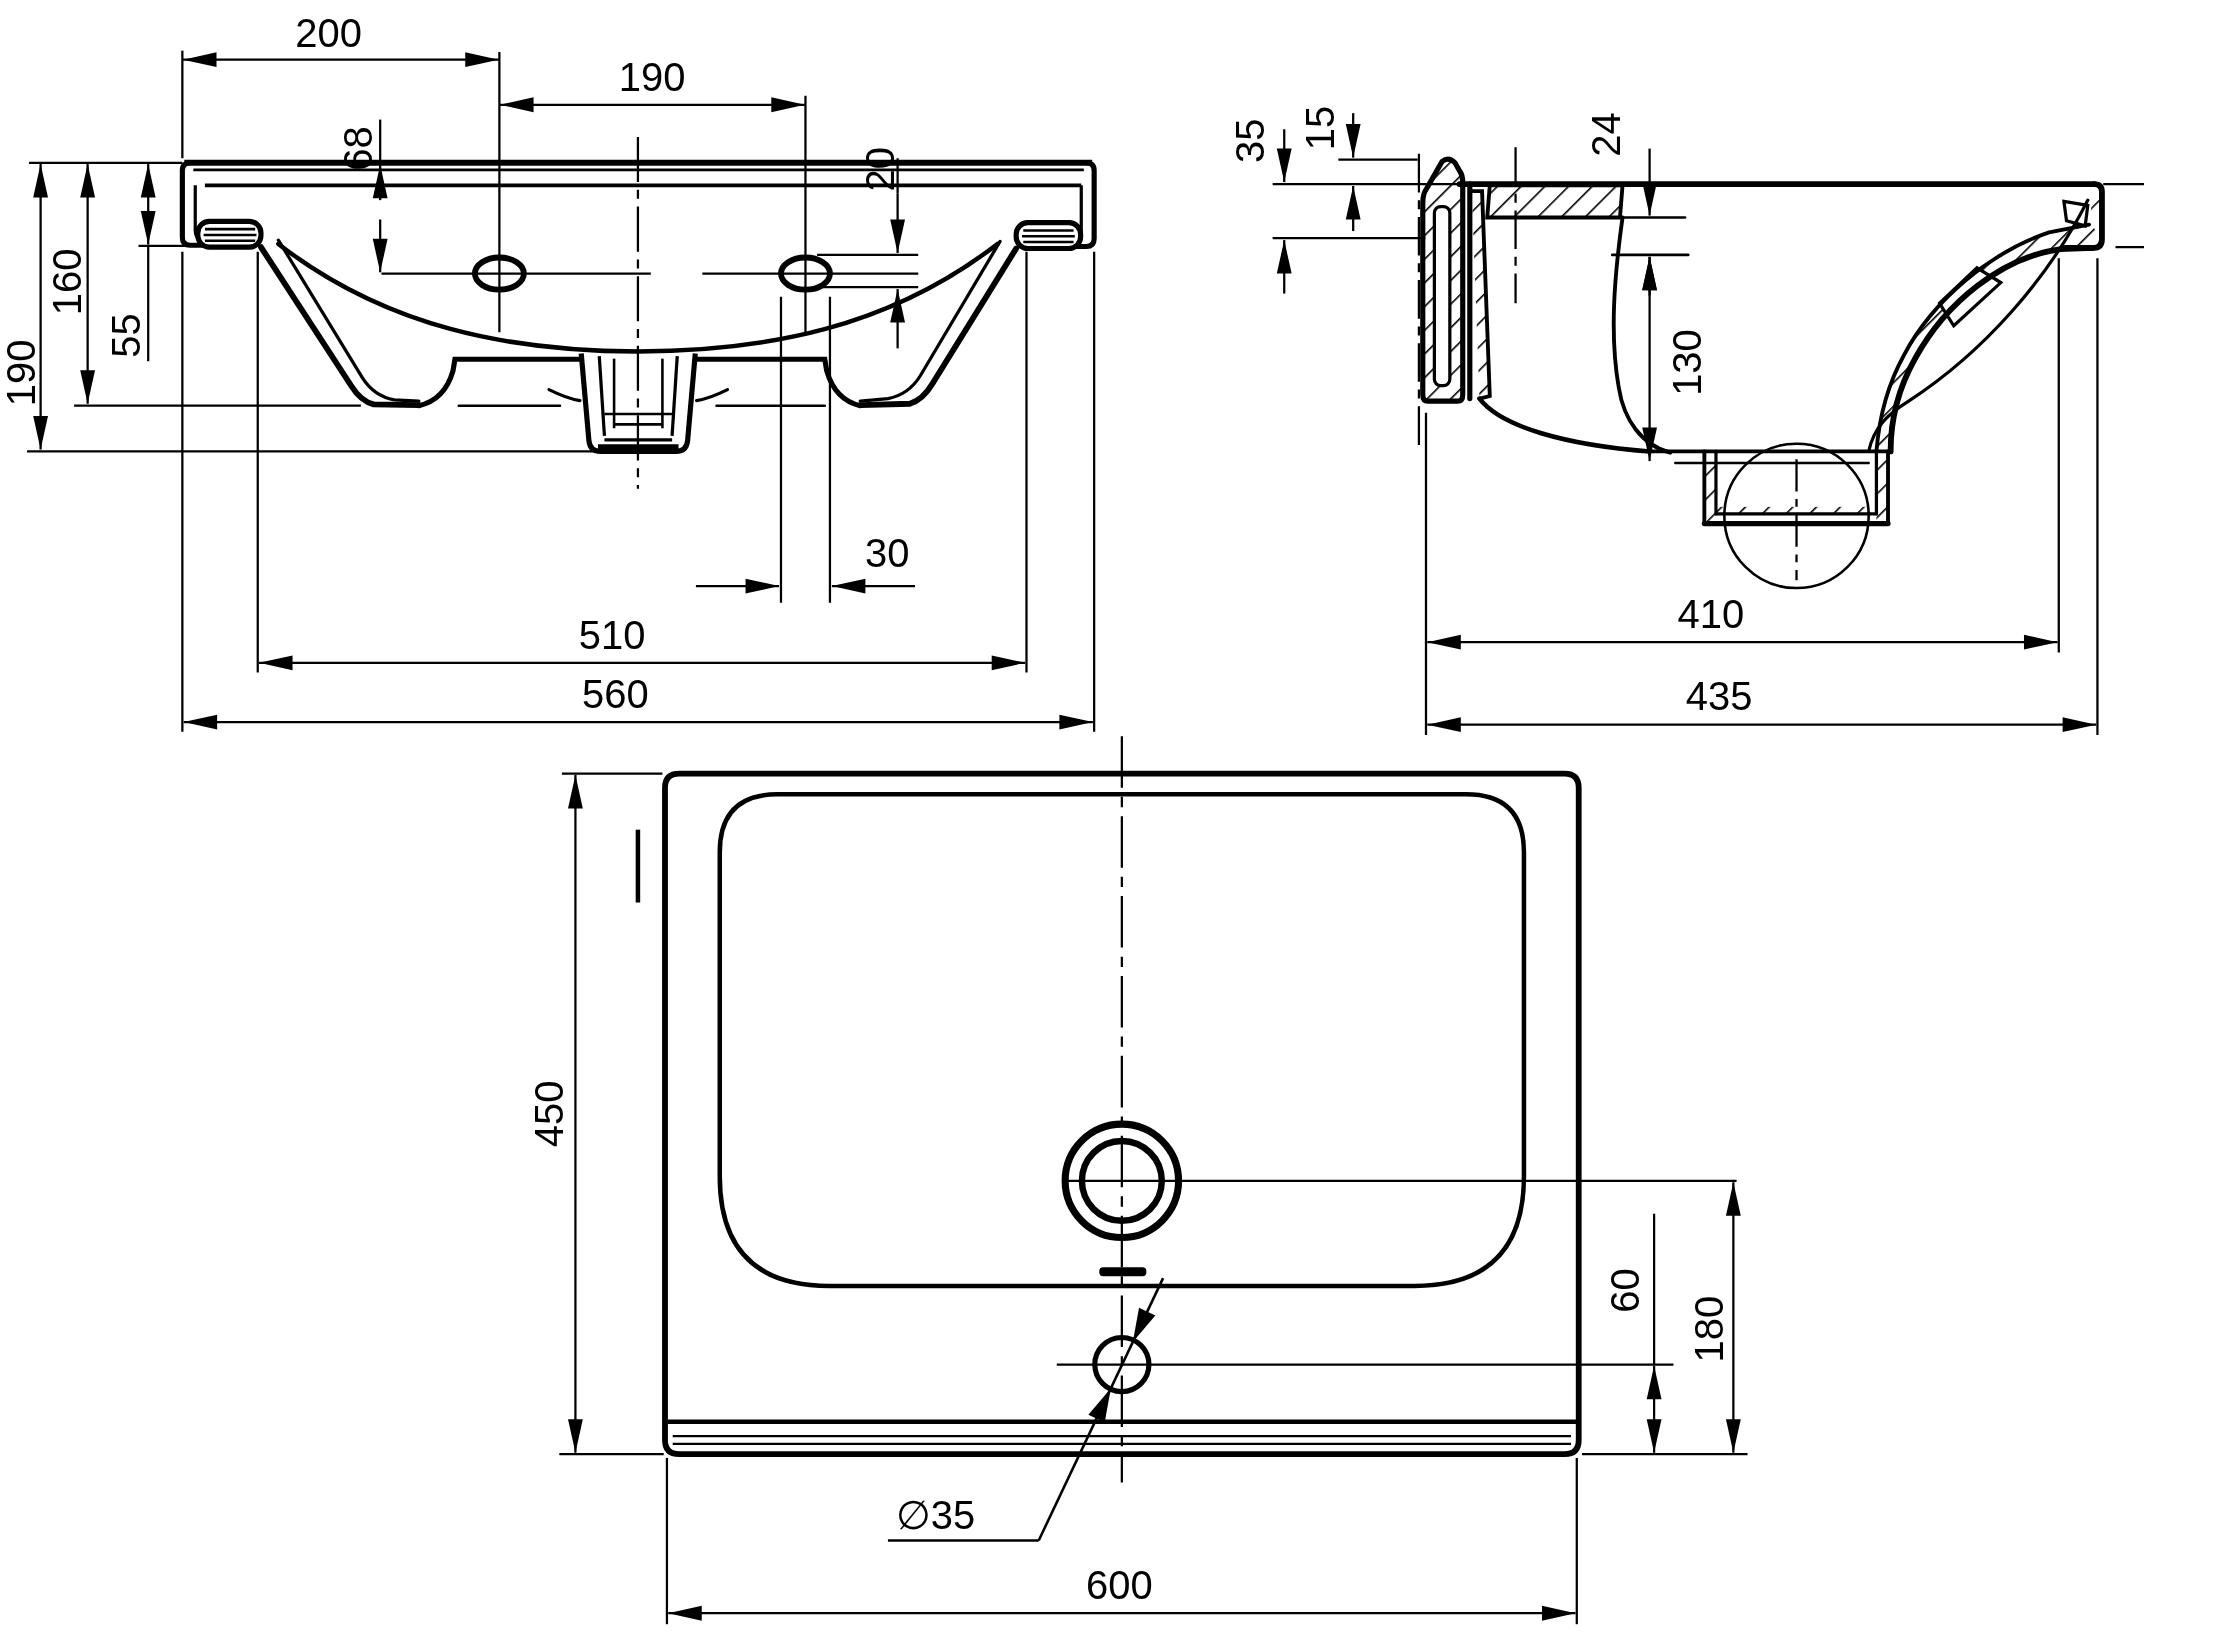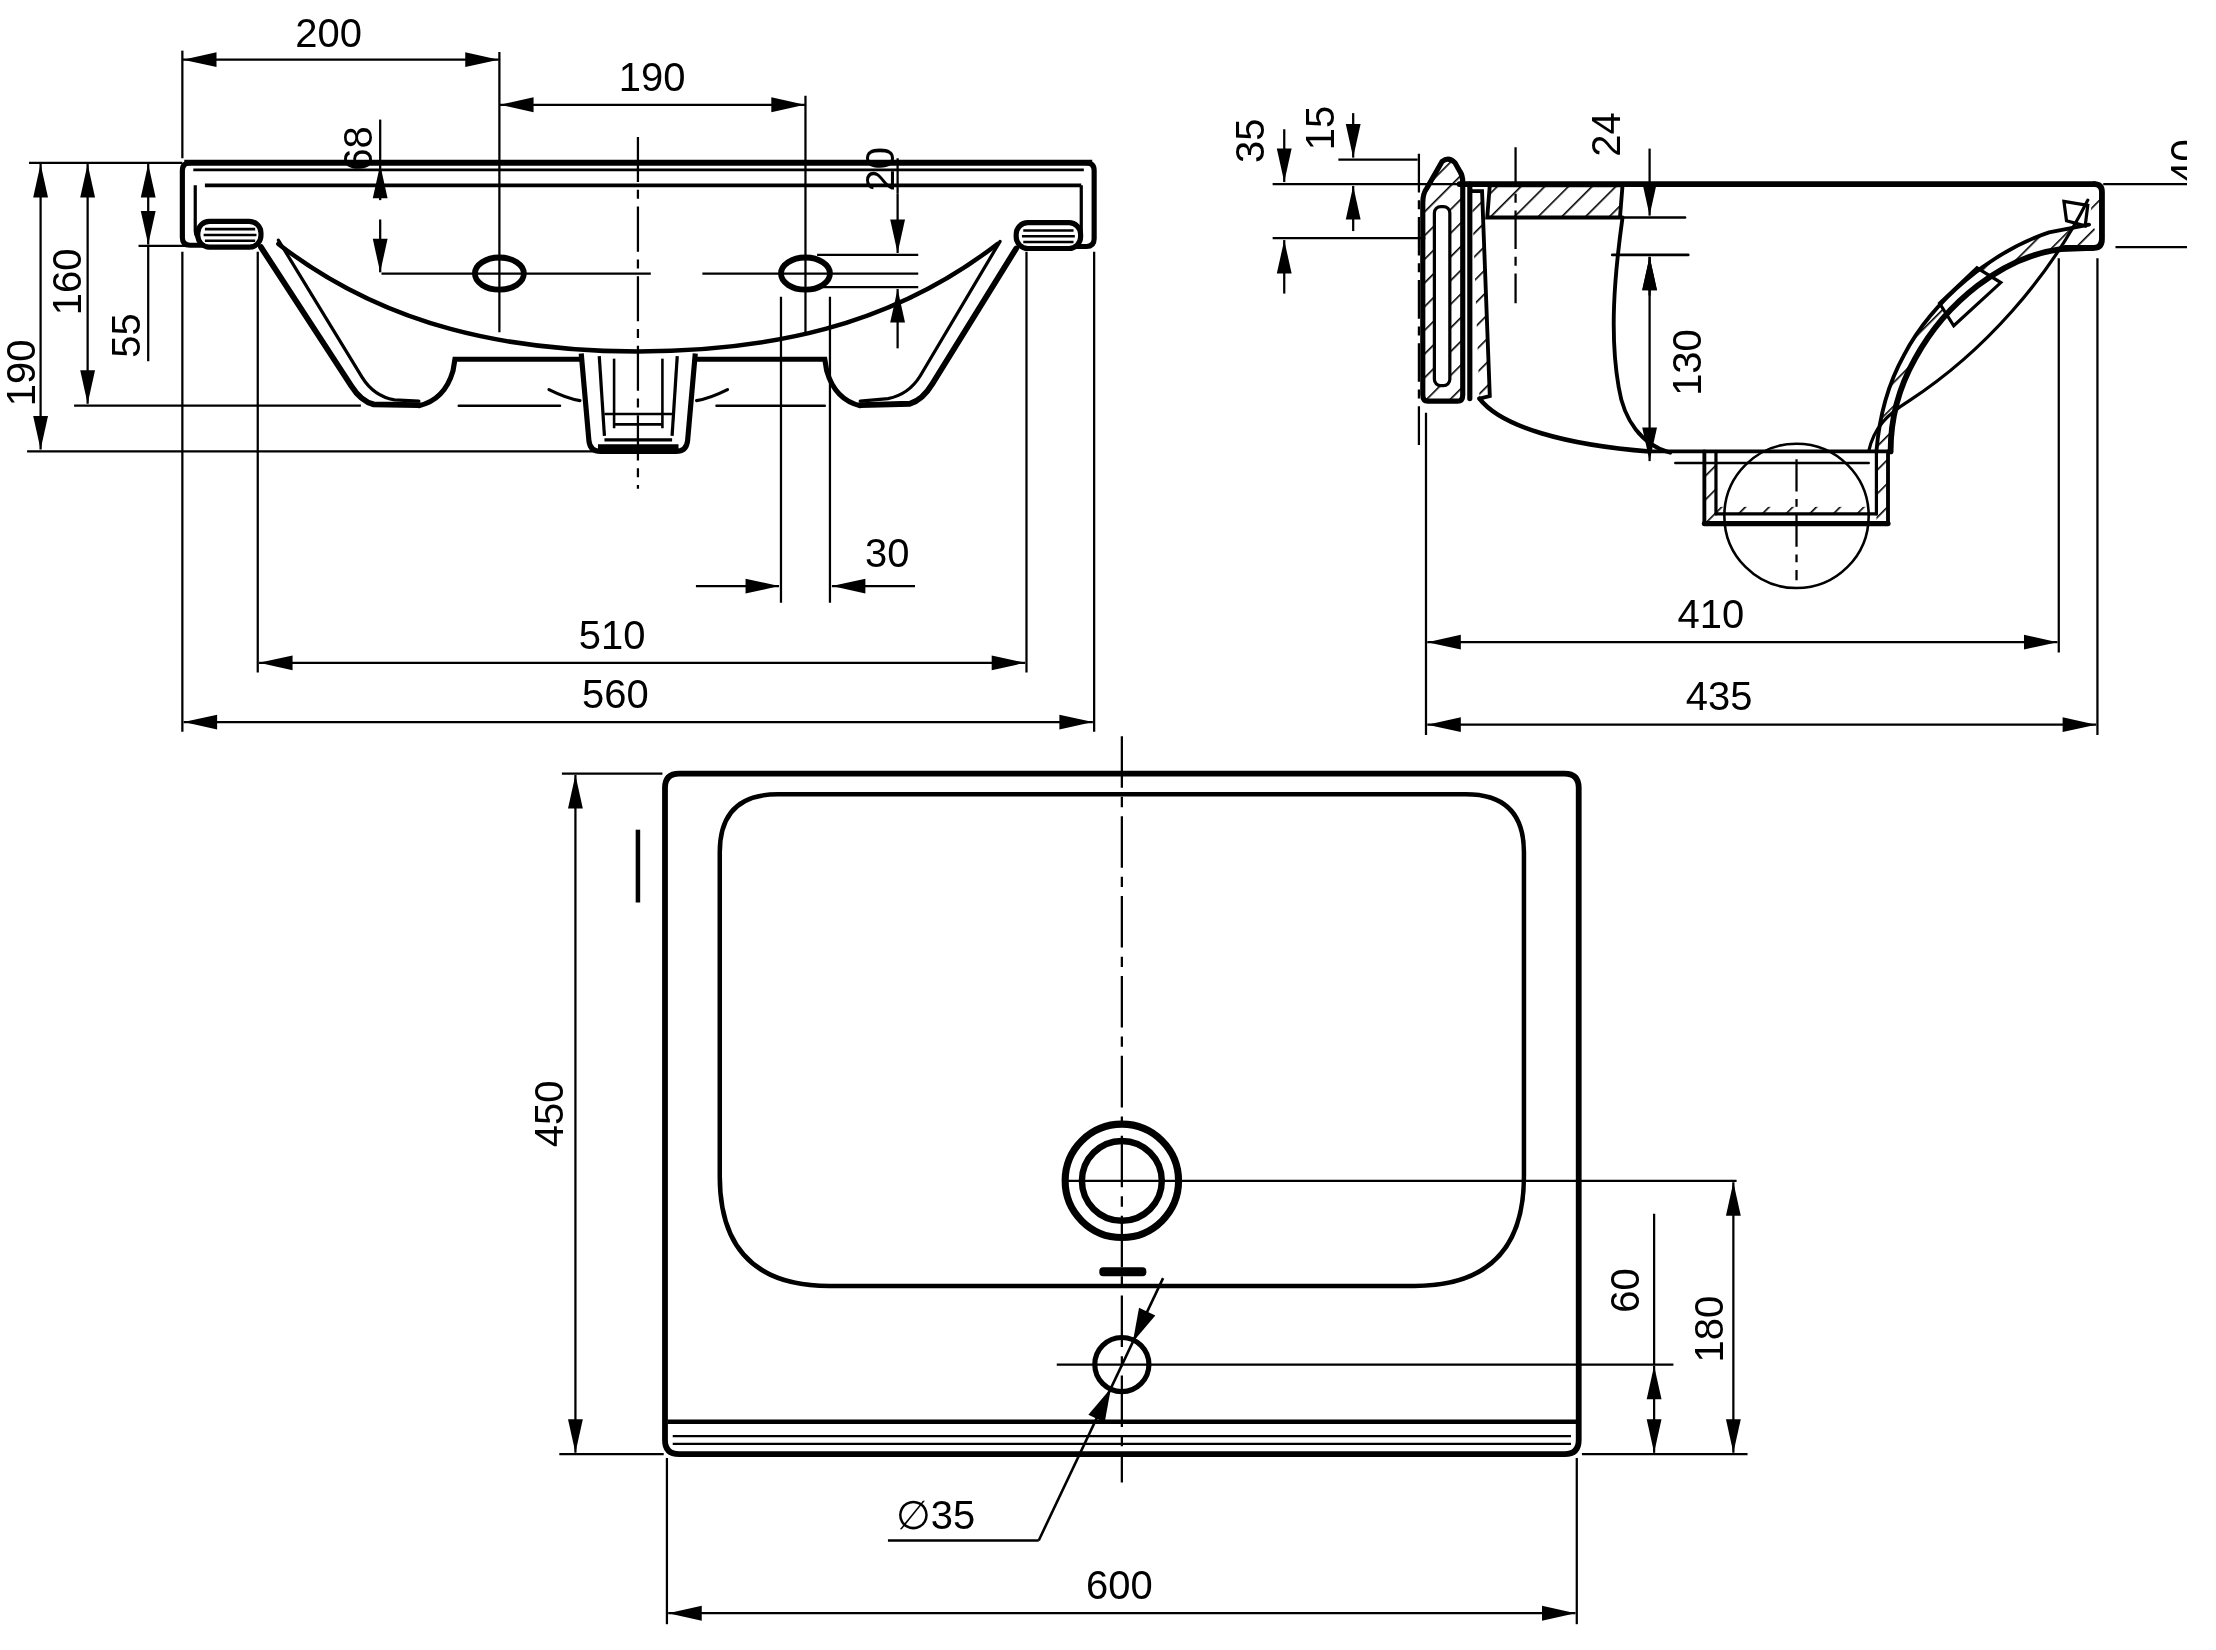--- a/index.html
+++ b/index.html
@@ -1,16 +1,16 @@
 <!DOCTYPE html>
 <html style="font-size:10.3px"><head>
 <meta charset="utf-8">
 <style>
   html,body{margin:0;padding:0;background:#fff;}
-  #stage{position:relative;width:2144px;height:1651px;background:#fff;overflow:hidden;padding-left:43px;}
+  #stage{position:relative;width:2144px;height:1651px;background:#fff;overflow:hidden;}
   svg{position:absolute;left:0;top:0;}
   .t{font-family:"Liberation Sans","DejaVu Sans",sans-serif;font-size:62px;fill:#000;}
   .lbl{text-anchor:middle;}
   path,line,rect,circle,ellipse,polyline{vector-effect:none;}
 </style>
 </head>
 <body>
 
 <div id="stage">
 <svg width="2216" height="1651" viewBox="0 0 3439 2561">

